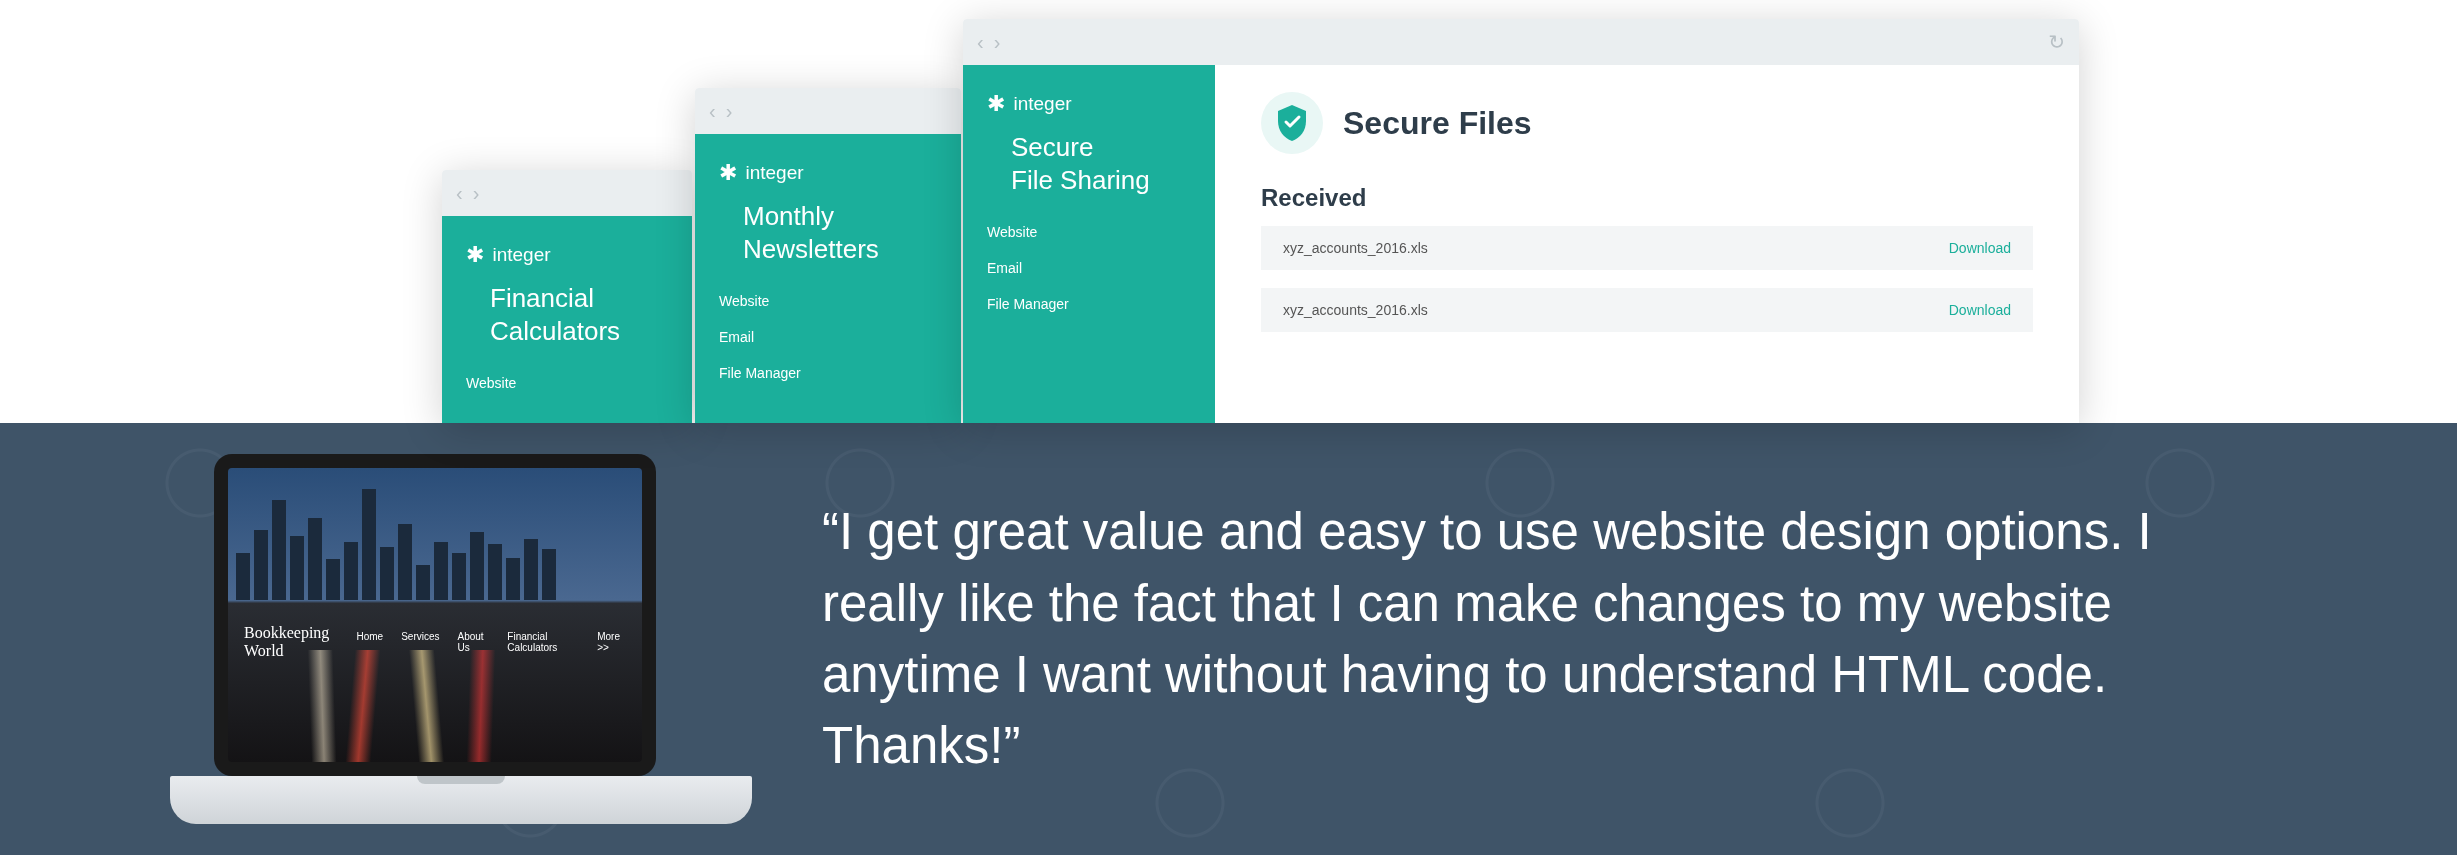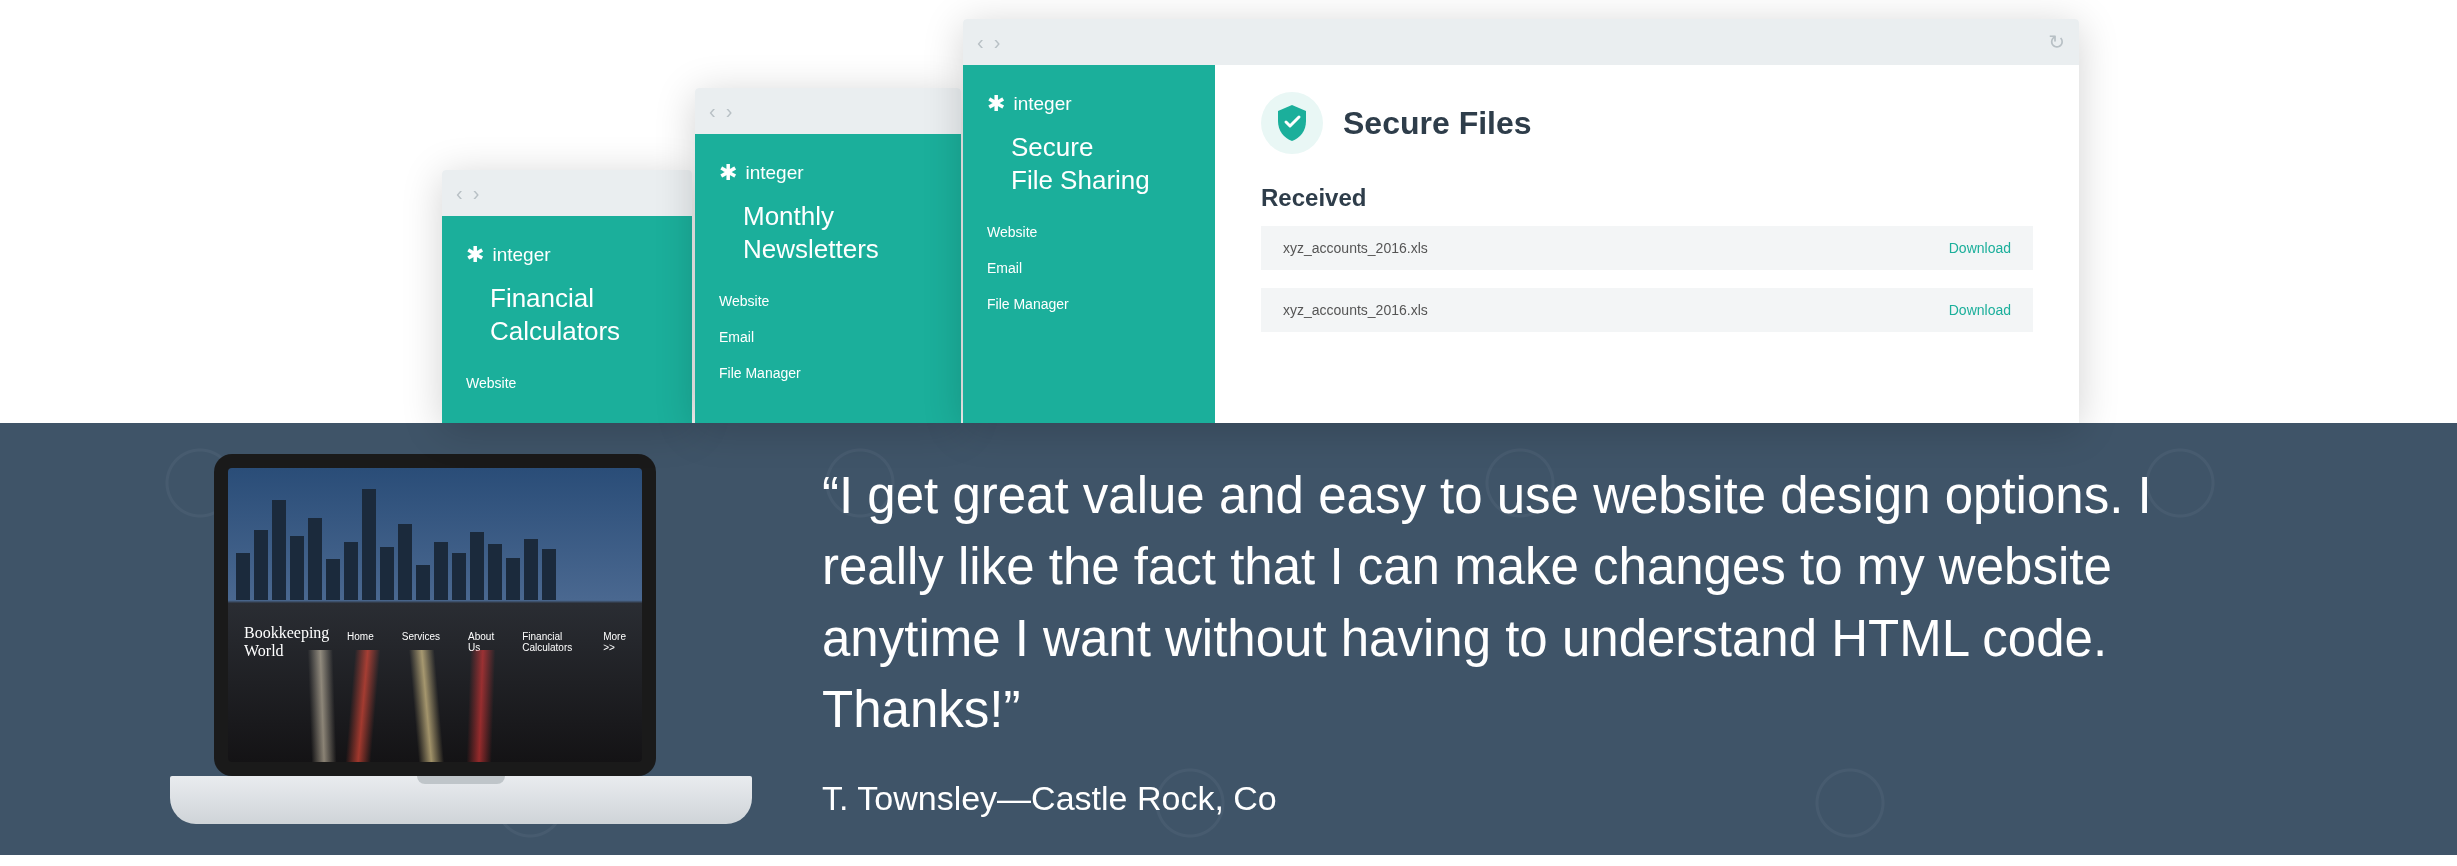--- a/index.html
+++ b/index.html
@@ -101,21 +101,21 @@
     position: absolute; bottom: 55%; left: 0; right: 0; height: 40%;
     display:flex; align-items:flex-end; gap:4px; padding:0 8px;
   }
   .bld { background:#1b2a3c; width:14px; }
   .site-bar {
     position:absolute; left:0; right:0; top:52%; height:42px;
     display:flex; align-items:center; padding:0 16px; color:#fff;
     font-family: Georgia, 'Times New Roman', serif;
   }
   .site-brand { font-size:16px; }
-  .site-nav { margin-left:auto; display:flex; gap:28px; font-family:Arial; font-size:10px; }
+  .site-nav { margin-left:auto; display:flex; gap:18px; font-family:Arial; font-size:10px; }
   .streaks {
     position:absolute; left:0; right:0; bottom:0; top:62%;
     background:
       linear-gradient(95deg, transparent 30%, rgba(255,80,60,0.6) 33%, transparent 36%),
       linear-gradient(85deg, transparent 45%, rgba(255,230,160,0.6) 48%, transparent 51%),
       linear-gradient(92deg, transparent 58%, rgba(255,60,60,0.55) 61%, transparent 64%),
       linear-gradient(88deg, transparent 20%, rgba(255,240,210,0.5) 23%, transparent 26%);
   }
   .laptop .base {
     position:absolute; bottom:0; left:0; width:582px; height:48px;
@@ -266,15 +266,14 @@
         </div>
         <div class="streaks"></div>
       </div>
     </div>
     <div class="base"></div>
     <div class="notch"></div>
   </div>
 
   <div class="quote-block">
     <div class="quote-text">“I get great value and easy to use website design options.  I really like the fact that I can make changes to my website anytime I want without having to understand HTML code.  Thanks!”</div>
-    <div class="quote-attr">T. Townsley—Castle Rock, Co</div>
   </div>
 </div>
 
 </body></html>

